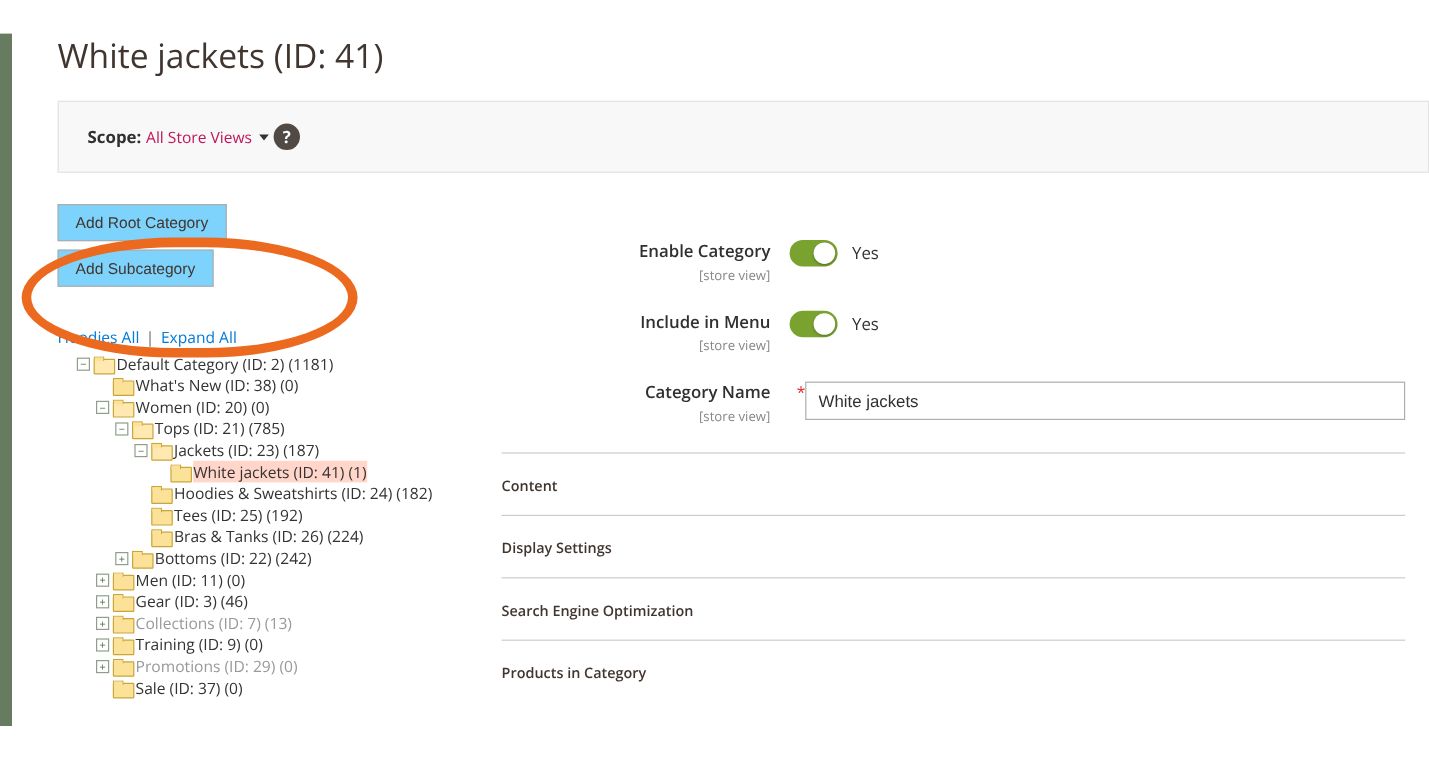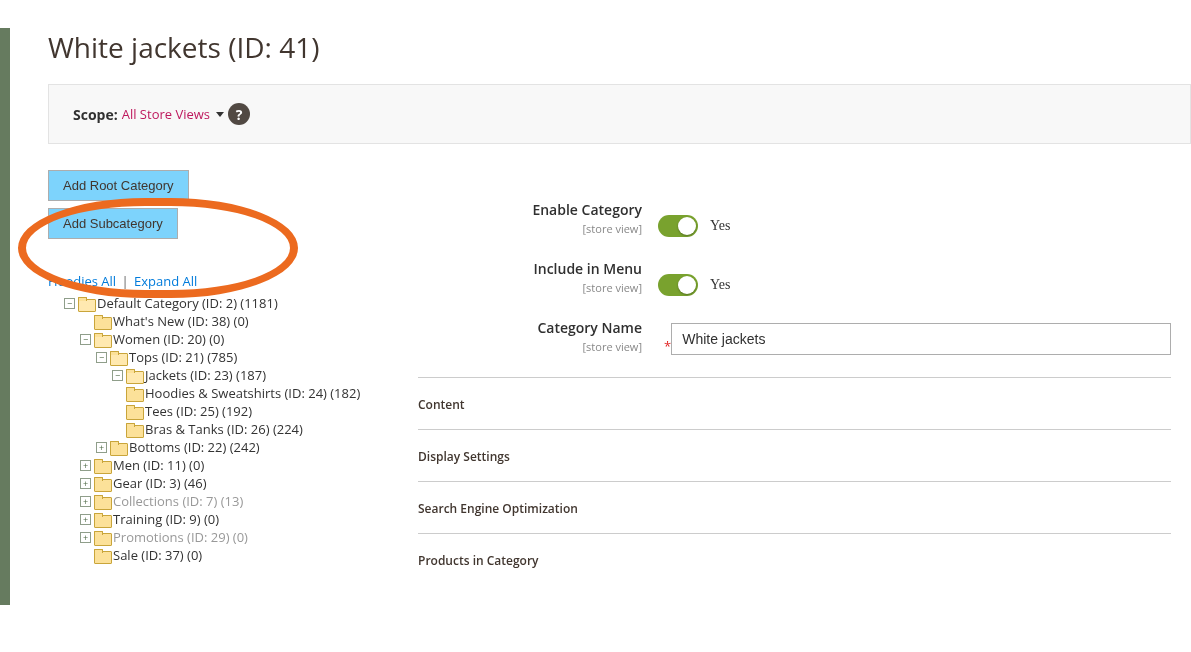--- a/index.html
+++ b/index.html
@@ -125,21 +125,21 @@
 
   .highlight-ring {
     position: absolute;
     border: 8px solid #ec6a1f;
     border-radius: 50% / 55%;
     pointer-events: none;
   }
 
   .form-row {
     display: flex;
-    align-items: flex-end;
+    align-items: flex-start;
     margin-bottom: 22px;
   }
   .form-row .lbl {
     width: 240px;
     text-align: right;
     padding-right: 16px;
     color: #303030;
   }
   .form-row .lbl .main { font-size: 14px; font-weight: 600; display: block; }
   .form-row .lbl .hint { font-size: 11px; color: #888; }
@@ -149,21 +149,21 @@
   .switch {
     width: 40px; height: 22px; border-radius: 11px;
     background: #79a22e; position: relative; cursor: pointer;
     flex: none;
   }
   .switch .knob {
     width: 18px; height: 18px; border-radius: 50%;
     background: #fff; position: absolute; top: 2px; right: 2px;
     box-shadow: 0 1px 2px rgba(0,0,0,.3);
   }
-  .switch-label { color: #333; font-size: 14px; font-family: Liberation Serif, serif; }
+  .switch-label { color: #333; font-size: 14px; }
 
   input[type=text].text-input {
     width: 100%;
     border: 1px solid #adadad;
     padding: 7px 10px;
     font-size: 14px;
     color: #303030;
   }
 
   .section {
@@ -235,20 +235,29 @@
                       <span class="folder-ico open"></span>
                       <span class="label">Tops (ID: 21) (785)</span>
                     </div>
                     <ul>
                       <li>
                         <div class="node">
                           <span class="toggle">−</span>
                           <span class="folder-ico open"></span>
                           <span class="label">Jackets (ID: 23) (187)</span>
                         </div>
+                        <ul>
+                          <li>
+                              <div class="node selected">
+                            <span class="toggle blank"></span>
+                            <span class="folder-ico"></span>
+                            <span class="label">White jackets (ID: 41) (1)</span>
+                          </div>
+                            </li>
+                        </ul>
                       </li>
                       <li>
                           <div class="node">
                         <span class="toggle blank"></span>
                         <span class="folder-ico"></span>
                         <span class="label">Hoodies &amp; Sweatshirts (ID: 24) (182)</span>
                       </div>
                         </li>
                       <li>
                           <div class="node">

